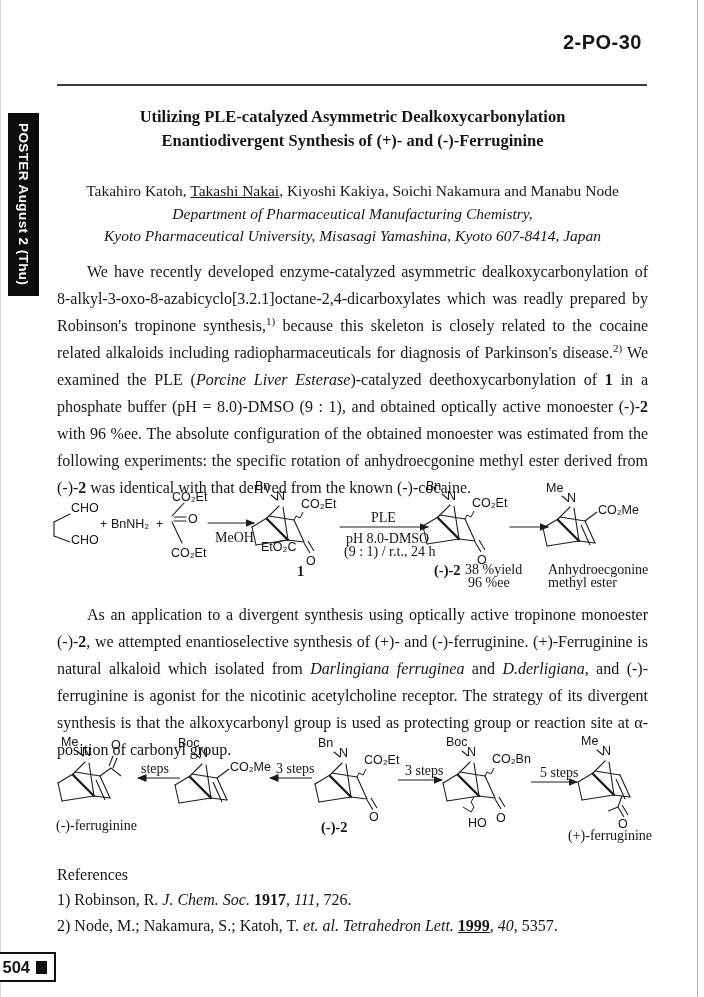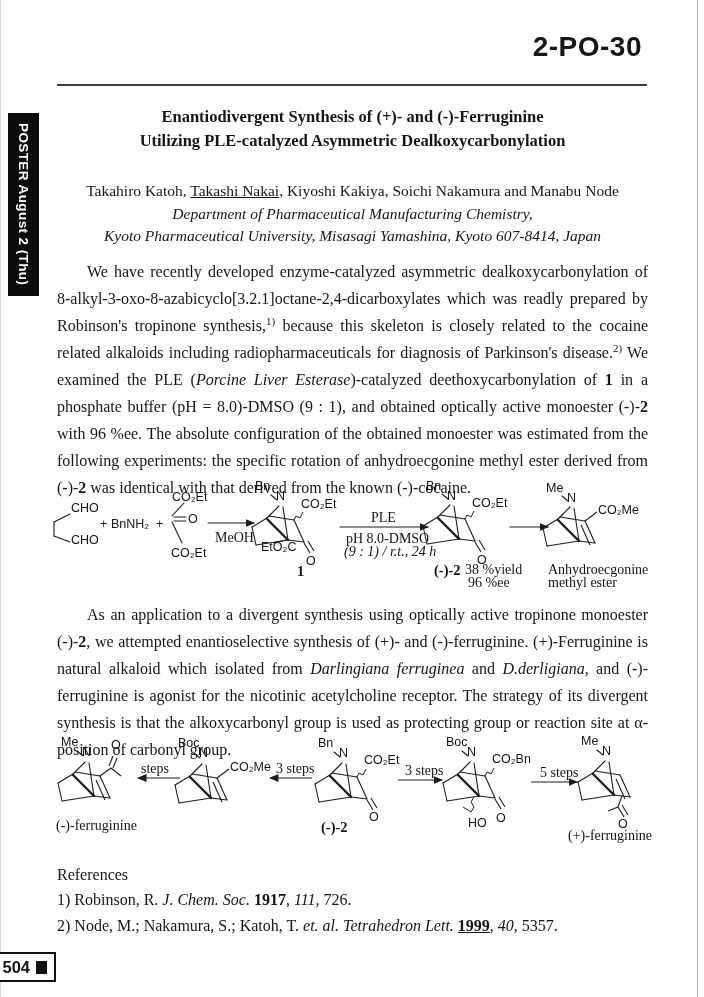--- a/index.html
+++ b/index.html
@@ -7,21 +7,21 @@
        font-family:"Liberation Serif",serif;color:#161616;}
   .edge{position:absolute;top:0;height:997px;width:1px;}
   
   .side-tab{position:absolute;left:8px;top:113px;width:31px;height:183px;background:#0c0c0c;
             display:flex;align-items:center;justify-content:center;}
   .side-tab span{writing-mode:vertical-rl;text-orientation:mixed;color:#fff;
             font-family:"Liberation Sans",sans-serif;font-weight:bold;font-size:13.5px;
             letter-spacing:.4px;white-space:nowrap;}
   
   .code{position:absolute;top:31px;right:62px;font-family:"Liberation Sans",sans-serif;
-        font-weight:bold;font-size:28px;letter-spacing:.5px;}
+        font-weight:bold;font-size:20px;letter-spacing:.5px;}
   .rule{position:absolute;left:57px;top:84px;width:590px;height:2px;background:#3c3c3c;}
   
   .title{position:absolute;left:57px;top:105px;width:591px;text-align:center;
          font-weight:bold;font-size:16.5px;line-height:24px;}
   .authors{position:absolute;left:57px;top:182px;width:591px;text-align:center;font-size:15.5px;}
   .affil{position:absolute;left:57px;top:203px;width:591px;text-align:center;
          font-style:italic;font-size:15.5px;line-height:21.5px;}
   
   .para{position:absolute;left:57px;width:591px;font-size:16px;line-height:27px;
         text-align:justify;text-indent:30px;}
@@ -52,22 +52,22 @@
 <div class="edge" style="left:697px;background:#b5b5b5;"></div>
 
 <div class="code">2-PO-30</div>
 <div class="rule"></div>
 
 <div class="side-tab">
   <span>POSTER August 2 (Thu)</span>
 </div>
 
 <div class="title">
+  <div>Utilizing PLE-catalyzed Asymmetric Dealkoxycarbonylation</div>
   <div>Enantiodivergent Synthesis of (+)- and (-)-Ferruginine</div>
-  <div>Utilizing PLE-catalyzed Asymmetric Dealkoxycarbonylation</div>
 </div>
 <div class="authors"><span>Takahiro Katoh, </span><span style="text-decoration: underline; margin-top: 16px;">Takashi Nakai</span><span>, Kiyoshi Kakiya, Soichi Nakamura and Manabu Node</span></div>
 <div class="affil">
   <div>Department of Pharmaceutical Manufacturing Chemistry,</div>
   <div>Kyoto Pharmaceutical University, Misasagi Yamashina, Kyoto 607-8414, Japan</div>
 </div>
 
 <div class="para" style="top:258px;"><span>We have recently developed enzyme-catalyzed asymmetric dealkoxycarbonylation of 8-alkyl-3-oxo-8-azabicyclo[3.2.1]octane-2,4-dicarboxylates which was readly prepared by Robinson's tropinone synthesis,</span><sup>1)</sup><span> because this skeleton is closely related to the cocaine related alkaloids including radiopharmaceuticals for diagnosis of Parkinson's disease.</span><sup>2)</sup><span> We examined the PLE (</span><span style="font-style: italic;">Porcine Liver Esterase</span><span>)-catalyzed deethoxycarbonylation of </span><span style="font-weight: bold;">1</span><span> in a phosphate buffer (pH = 8.0)-DMSO (9 : 1), and obtained optically active monoester (-)-</span><span style="font-weight: bold;">2</span><span> with 96 %ee.  The absolute configuration of the obtained monoester was estimated from the following experiments: the specific rotation of anhydroecgonine methyl ester derived from (-)-</span><span style="font-weight: bold;">2</span><span> was identical with that derived from the known (-)-cocaine.</span></div>
 
 <div class="scheme" style="top:470px;height:132px;">
@@ -147,21 +147,21 @@
 
   <span class="at" style="left:215px;top:9px;">Bn</span>
   <span class="at" style="left:236px;top:19px;">N</span>
   <span class="at" style="left:261px;top:27px;">CO₂Et</span>
   <span class="at" style="left:221px;top:70px;text-align:right;">EtO₂C</span>
   <span class="at" style="left:266px;top:84px;">O</span>
   <span class="cn" style="left:257px;top:93px;">1</span>
 
   <span class="rg" style="left:331px;top:40px;">PLE</span>
   <span class="rg" style="left:306px;top:61px;">pH 8.0-DMSO</span>
-  <span class="rg" style="left:304px;top:74px;font-style:italic;">(9 : 1) / r.t., 24 h</span>
+  <span class="rg" style="left:304px;top:74px;">(9 : 1) / r.t., 24 h</span>
 
   <span class="at" style="left:386px;top:9px;">Bn</span>
   <span class="at" style="left:407px;top:19px;">N</span>
   <span class="at" style="left:432px;top:26px;">CO₂Et</span>
   <span class="at" style="left:437px;top:83px;">O</span>
   <span class="cn" style="left:394px;top:92px;">(-)-2</span>
   <span class="rg" style="left:425px;top:92px;">38 %yield</span>
   <span class="rg" style="left:428px;top:105px;">96 %ee</span>
 
   <span class="at" style="left:506px;top:11px;">Me</span>

